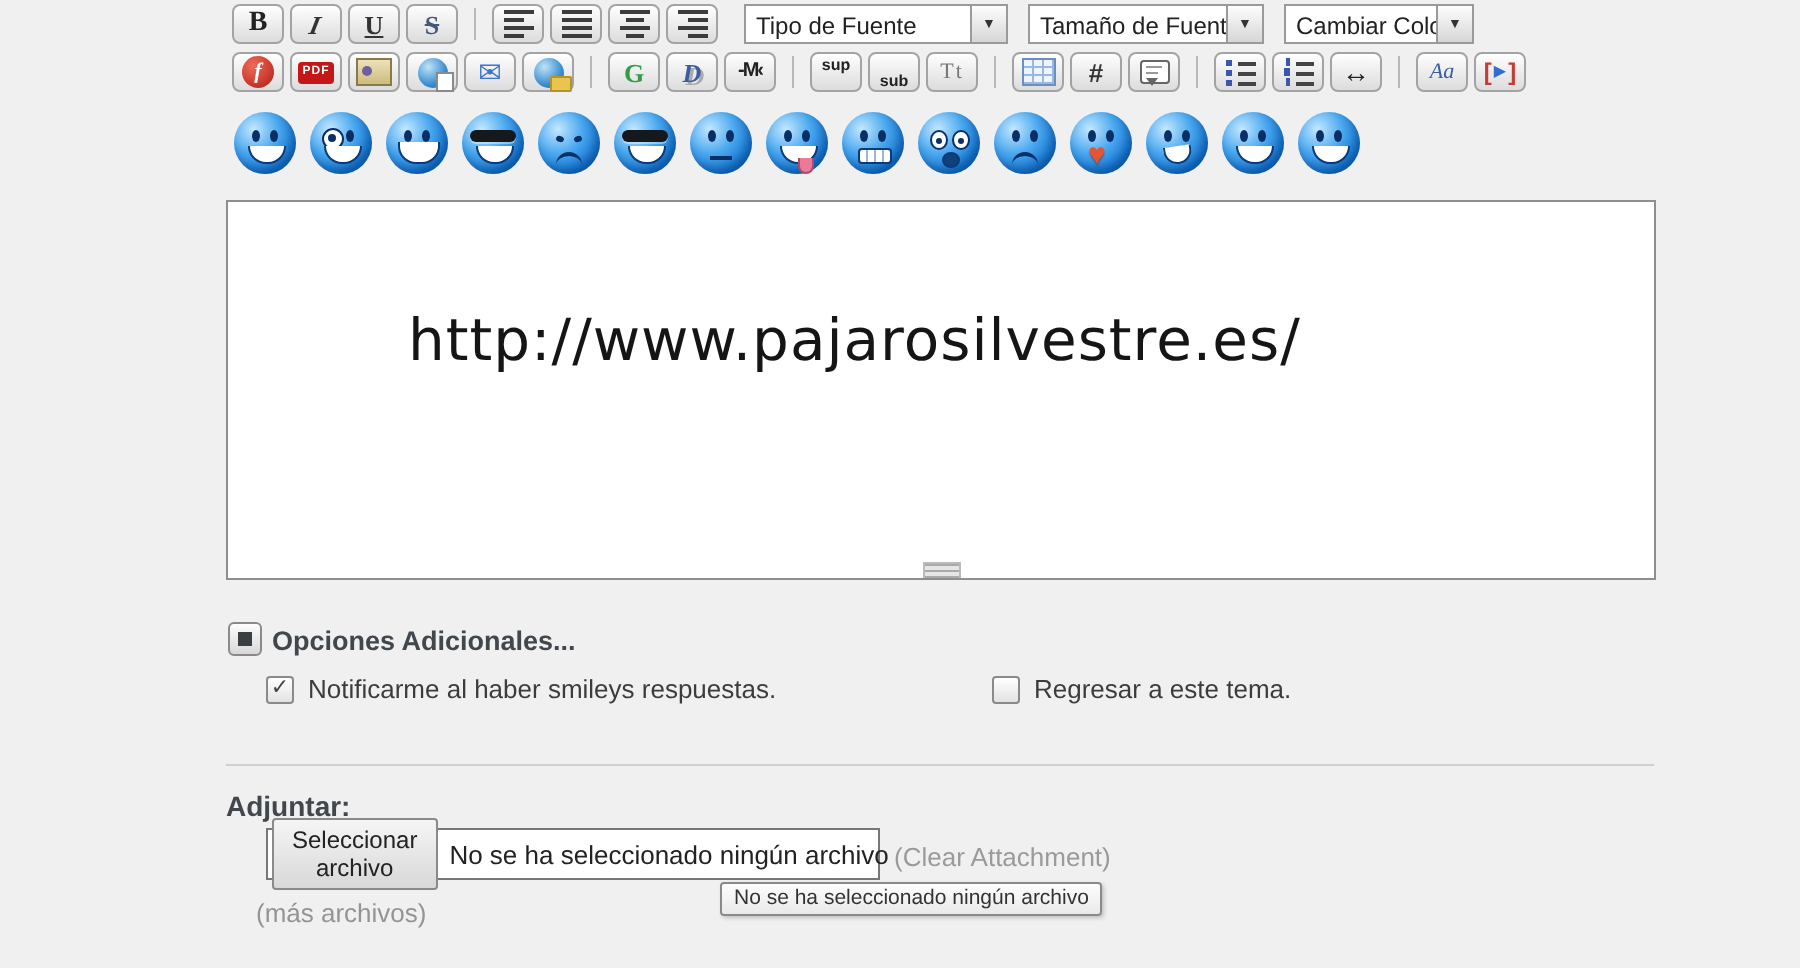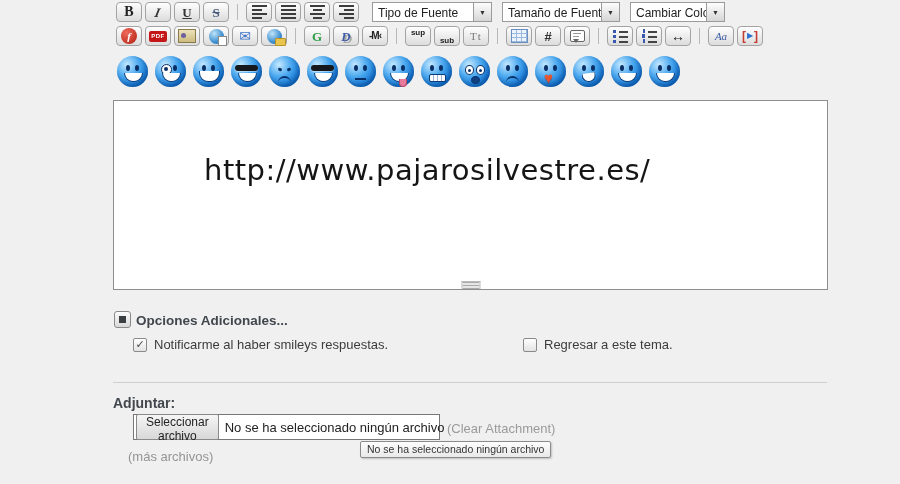--- a/index.html
+++ b/index.html
@@ -129,29 +129,29 @@
 
   
   #opt-toggle{position:absolute;left:114px;top:311px;width:15px;height:15px;border:1px solid #8a8a8a;border-radius:3px;
      background:linear-gradient(#fdfdfd,#d8d8d8);cursor:pointer;}
   #opt-toggle::after{content:"";position:absolute;left:4px;top:4px;width:7px;height:7px;background:#3a3f44;}
   #opt-title{position:absolute;left:136px;top:313px;font-size:13.5px;font-weight:bold;color:#41474d;text-align:right;}
   .cbrow{position:absolute;display:flex;align-items:center;font-size:13px;color:#3c3c3c;cursor:default;}
   .cbox{width:12px;height:12px;border:1px solid #8a8a8a;background:linear-gradient(#fff,#e2e2e2);
      display:inline-flex;align-items:center;justify-content:center;font-size:11px;color:#444;
      margin-right:7px;border-radius:2px;cursor:pointer;line-height:1;}
-  #cb-notify{left:133px;top:337px;} #cb-return{left:503px;top:337px;padding-left:20px;} #cb-nosmileys{left:133px;top:360px;}
+  #cb-notify{left:133px;top:337px;} #cb-return{left:476px;top:337px;padding-left:20px;} #cb-nosmileys{left:133px;top:360px;}
 
   #divider{position:absolute;left:113px;top:382px;width:714px;height:1px;background:#cfcfcf;}
 
   
   #attach-title{position:absolute;left:113px;top:395px;font-size:14px;font-weight:bold;color:#41474d;}
   #file-box{position:absolute;left:133px;top:414px;width:307px;height:26px;background:#fff;border:1px solid #777;
      box-sizing:border-box;display:flex;align-items:center;}
-  #file-button{margin-left:2px;height:26px;padding:0 9px;font-size:12px;color:#222;border:1px solid #8a8a8a;border-radius:2px;
+  #file-button{margin-left:2px;height:36px;padding:0 9px;font-size:12px;color:#222;border:1px solid #8a8a8a;border-radius:2px;
      background:linear-gradient(#f5f5f5,#d8d8d8);cursor:pointer;font-family:"Liberation Sans",sans-serif;}
   #file-status{margin-left:6px;font-size:13px;color:#222;white-space:nowrap;}
   #clear-attachment{position:absolute;left:447px;top:421px;font-size:13px;color:#9a9a9a;cursor:pointer;}
   #file-tooltip{position:absolute;left:360px;top:441px;padding:1px 6px 2px 6px;font-size:10.5px;color:#333;
      border:1px solid #8a8a8a;border-radius:2px;background:linear-gradient(#fdfdfd,#e9e9e9);
      box-shadow:1px 1px 2px rgba(0,0,0,.2);white-space:nowrap;}
   #more-files{position:absolute;left:128px;top:449px;font-size:13px;color:#949494;cursor:pointer;text-align:right;}
   #restrictions{position:absolute;left:128px;top:468px;font-size:13px;color:#4a4a4a;white-space:nowrap;}
 </style>
 </head>
@@ -178,21 +178,21 @@
       </button>
       <button class="tbtn">
         <span class="g g-align-justify"></span>
       </button>
       <button class="tbtn">
         <span class="g g-align-center"></span>
       </button>
       <button class="tbtn">
         <span class="g g-align-right"></span>
       </button>
-      <div class="sel" style="width: 120px;">
+      <div class="sel" style="width: 132px;">
         <span class="sel-txt">Tipo de Fuente</span>
         <span class="sel-arrow">▼</span>
       </div>
       <div class="sel" style="width: 118px;">
         <span class="sel-txt">Tamaño de Fuente</span>
         <span class="sel-arrow">▼</span>
       </div>
       <div class="sel" style="width: 95px;">
         <span class="sel-txt">Cambiar Color</span>
         <span class="sel-arrow">▼</span>

